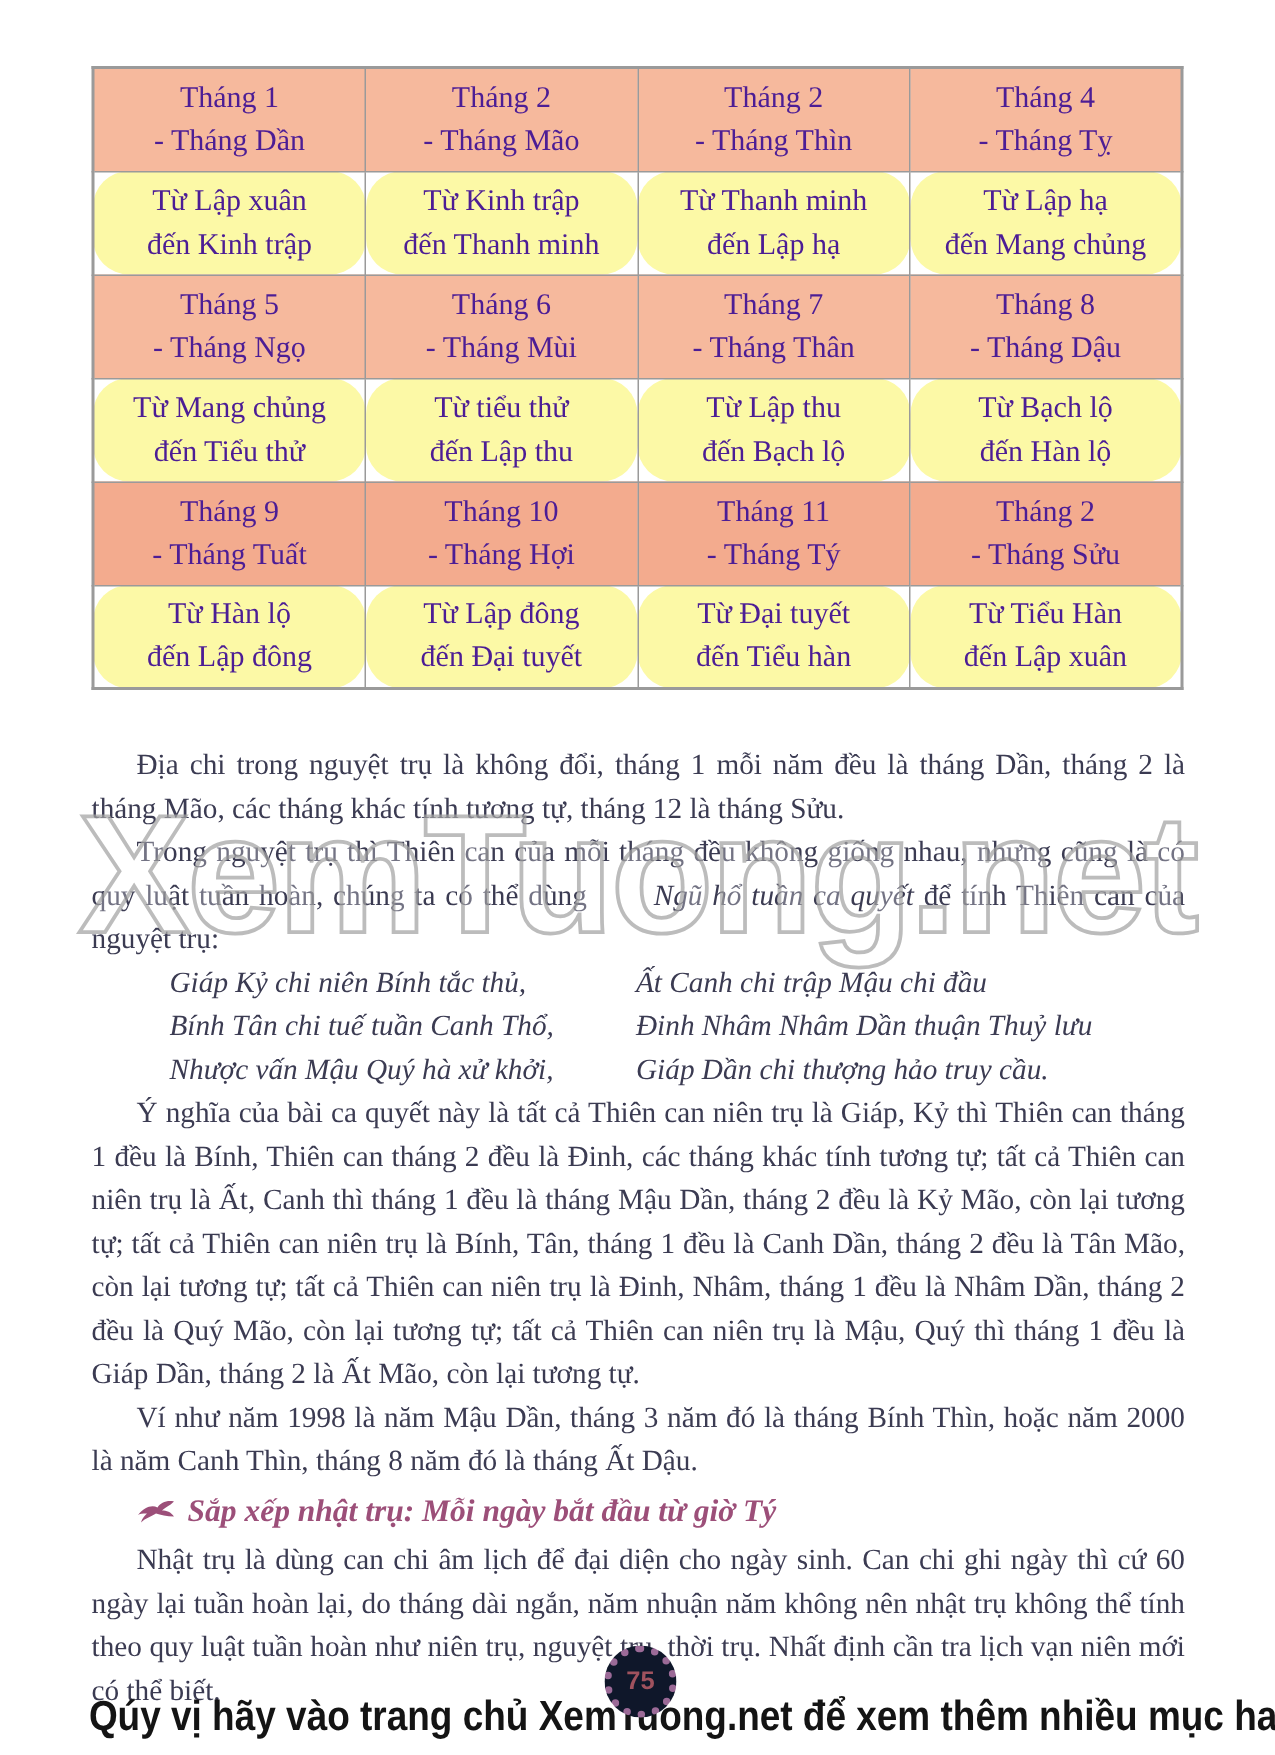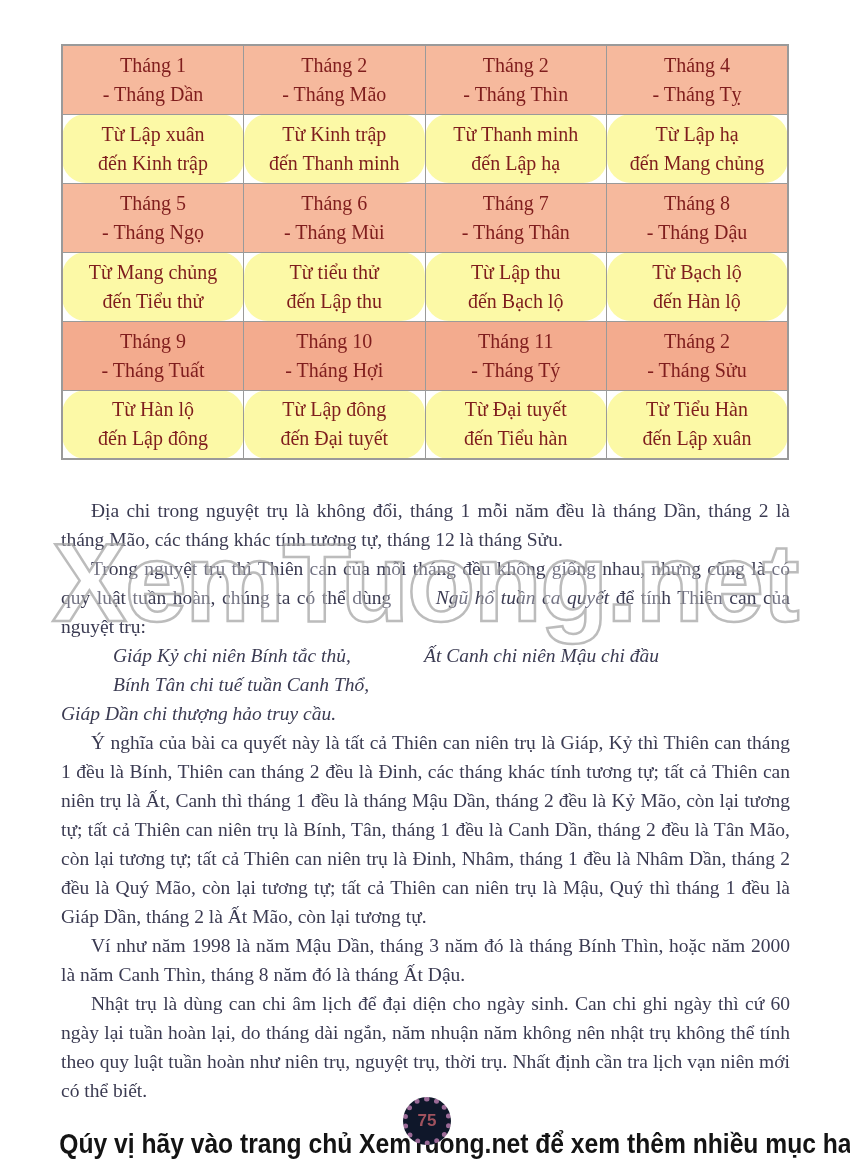--- a/index.html
+++ b/index.html
@@ -7,21 +7,21 @@
   body { font-family:"Liberation Serif","DejaVu Serif",serif; color:#3b3b52; position:relative; }
 
   
   .cal-table {
     position:absolute; left:61px; top:44px; width:728px; height:414px;
     border-collapse:collapse; table-layout:fixed;
     border:2px solid #9a9a9a;
   }
   .cal-table td {
     border:1px solid #9a9a9a; text-align:center; vertical-align:middle;
-    font-size:20px; color:#7f1d1d; line-height:29px; height:69px;
+    font-size:20px; color:#4c1d95; line-height:29px; height:69px;
   }
   tr.row-month td { background:#f6b99d; }
   tr.row-month-alt td { background:#f3ab8e; }
   tr.row-term td { background:#fcf9a6;border-radius:24px; }
 
   
   .text-block {
     position:absolute; left:61px; top:496px; width:729px;
     font-size:19.5px; line-height:29px; text-align:justify;
   }
@@ -186,33 +186,43 @@
   </tbody>
 </table>
 
 <div class="text-block">
   <p>Địa chi trong nguyệt trụ là không đổi, tháng 1 mỗi năm đều là tháng Dần, tháng 2 là tháng Mão, các tháng khác tính tương tự, tháng 12 là tháng Sửu.</p>
   <p><span>Trong nguyệt trụ thì Thiên can của mỗi tháng đều không giống nhau, nhưng cũng là có quy luật tuần hoàn, chúng ta có thể dùng </span><span class="inline-italic">Ngũ hổ tuần ca quyết</span><span> để tính Thiên can của nguyệt trụ:</span></p>
 
   <div class="verse">
     <div class="verse-row">
       <span class="v-left">Giáp Kỷ chi niên Bính tắc thủ,</span>
-      <span class="v-right">Ất Canh chi niên Mậu chi đầu</span>
+      <span class="v-right">Ất Canh chi trập Mậu chi đầu</span>
     </div>
     <div class="verse-row">
       <span class="v-left">Bính Tân chi tuế tuần Canh Thổ,</span>
+      <span class="v-right">Đinh Nhâm Nhâm Dần thuận Thuỷ lưu</span>
     </div>
     <div class="verse-row">
+      <span class="v-left">Nhược vấn Mậu Quý hà xử khởi,</span>
       <span class="v-right">Giáp Dần chi thượng hảo truy cầu.</span>
     </div>
   </div>
 
   <p>Ý nghĩa của bài ca quyết này là tất cả Thiên can niên trụ là Giáp, Kỷ thì Thiên can tháng 1 đều là Bính, Thiên can tháng 2 đều là Đinh, các tháng khác tính tương tự; tất cả Thiên can niên trụ là Ất, Canh thì tháng 1 đều là tháng Mậu Dần, tháng 2 đều là Kỷ Mão, còn lại tương tự; tất cả Thiên can niên trụ là Bính, Tân, tháng 1 đều là Canh Dần, tháng 2 đều là Tân Mão, còn lại tương tự; tất cả Thiên can niên trụ là Đinh, Nhâm, tháng 1 đều là Nhâm Dần, tháng 2 đều là Quý Mão, còn lại tương tự; tất cả Thiên can niên trụ là Mậu, Quý thì tháng 1 đều là Giáp Dần, tháng 2 là Ất Mão, còn lại tương tự.</p>
   <p>Ví như năm 1998 là năm Mậu Dần, tháng 3 năm đó là tháng Bính Thìn, hoặc năm 2000 là năm Canh Thìn, tháng 8 năm đó là tháng Ất Dậu.</p>
 
+  <div class="section-heading">
+    <span class="orn">
+      <svg width="26" height="18" viewBox="0 0 26 18">
+        <path d="M1 11 C5 6 10 4 14 6 C16 3 20 1 25 2 C22 5 19 6 17 8 C20 8 23 9 25 12 C20 12 16 11 13 10 C10 12 6 13 3 16 C4 13 5 12 7 10 C4 10 2 10 1 11 Z" fill="#9c4f79"></path>
+      </svg>
+    </span>
+    <span>Sắp xếp nhật trụ: Mỗi ngày bắt đầu từ giờ Tý</span>
+  </div>
 
   <p>Nhật trụ là dùng can chi âm lịch để đại diện cho ngày sinh. Can chi ghi ngày thì cứ 60 ngày lại tuần hoàn lại, do tháng dài ngắn, năm nhuận năm không nên nhật trụ không thể tính theo quy luật tuần hoàn như niên trụ, nguyệt trụ, thời trụ. Nhất định cần tra lịch vạn niên mới có thể biết.</p>
 </div>
 
 <div class="watermark">XemTuong.net</div>
 
 <div class="page-badge">
   <span>75</span>
 </div>
 

